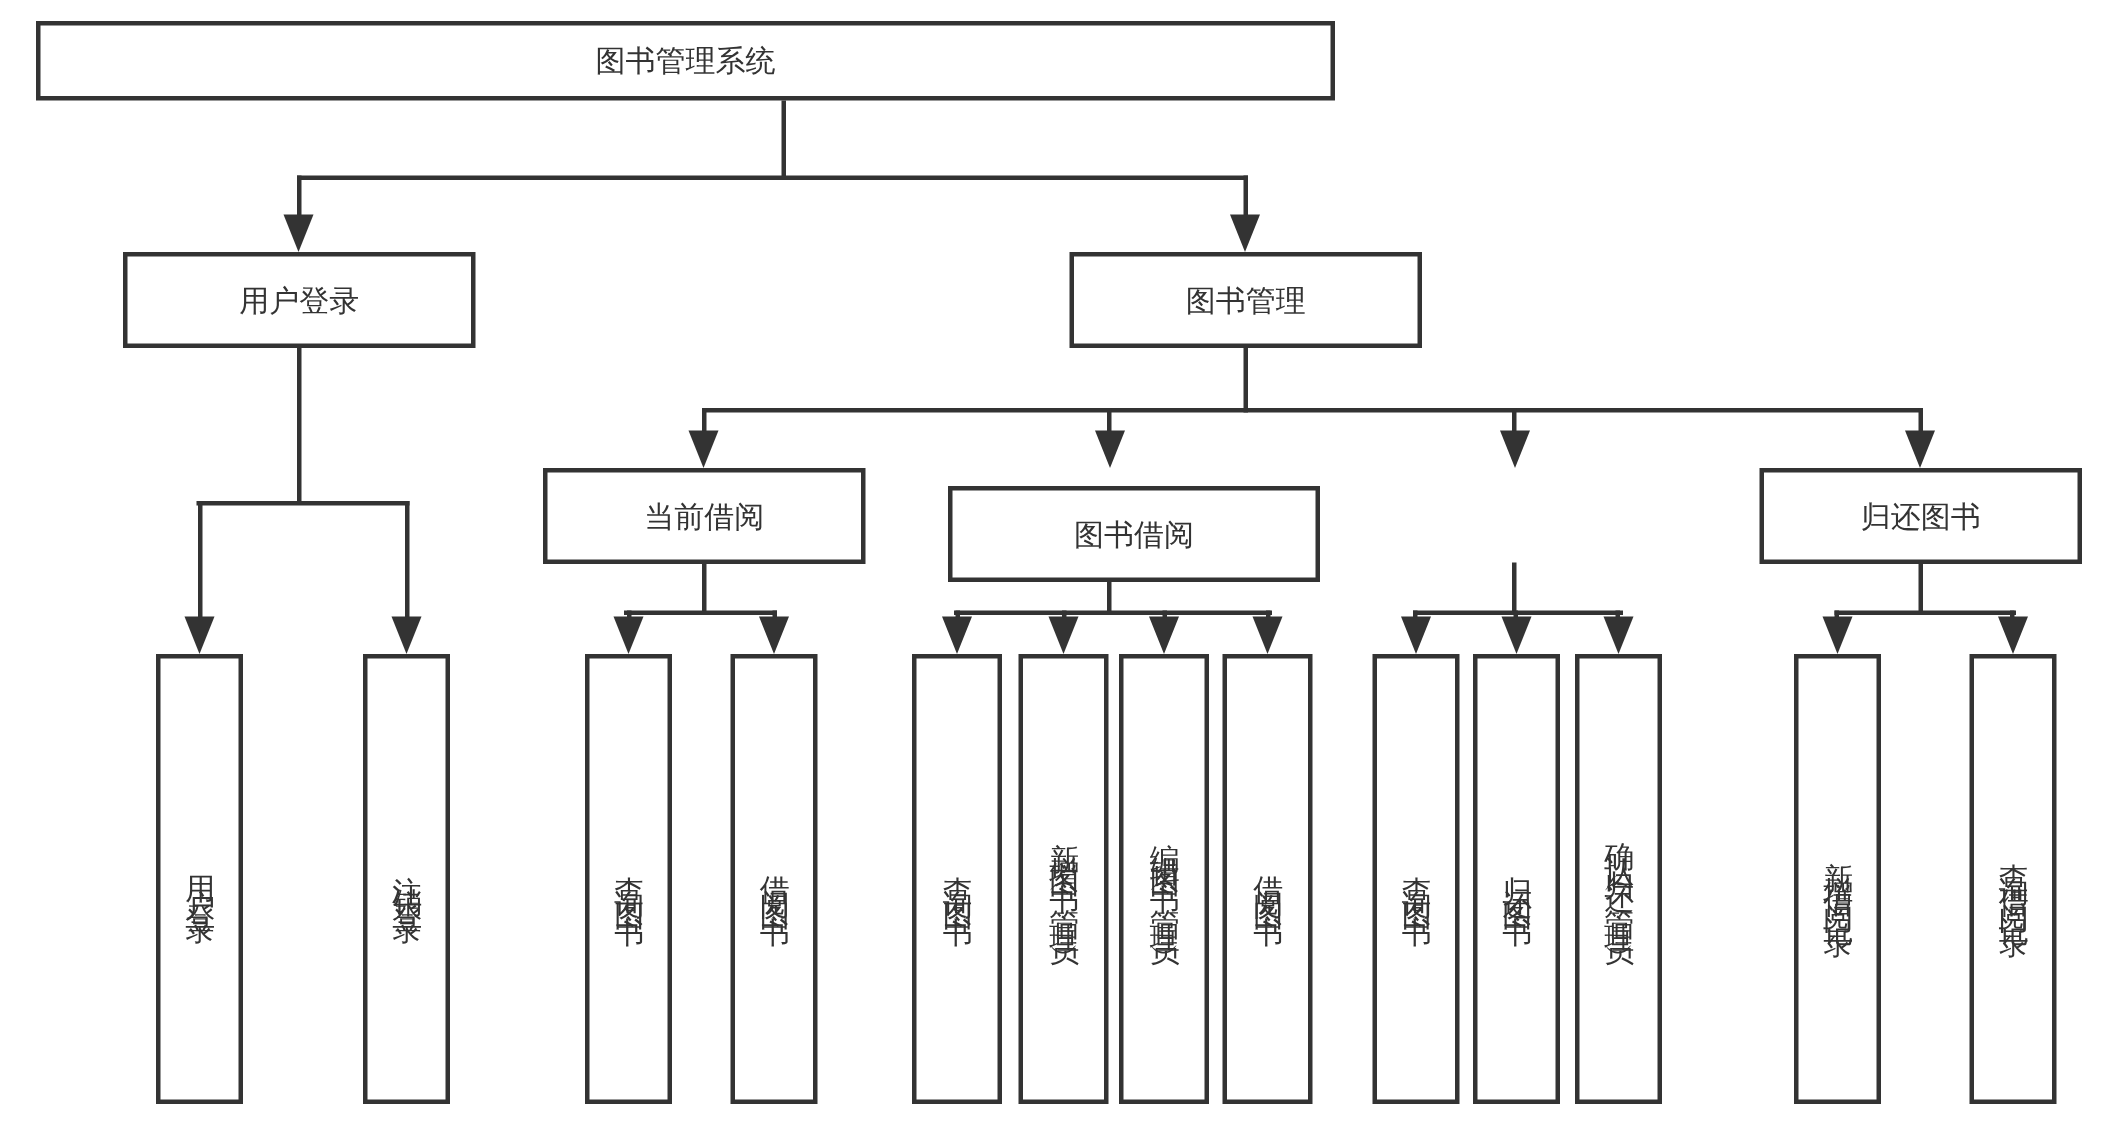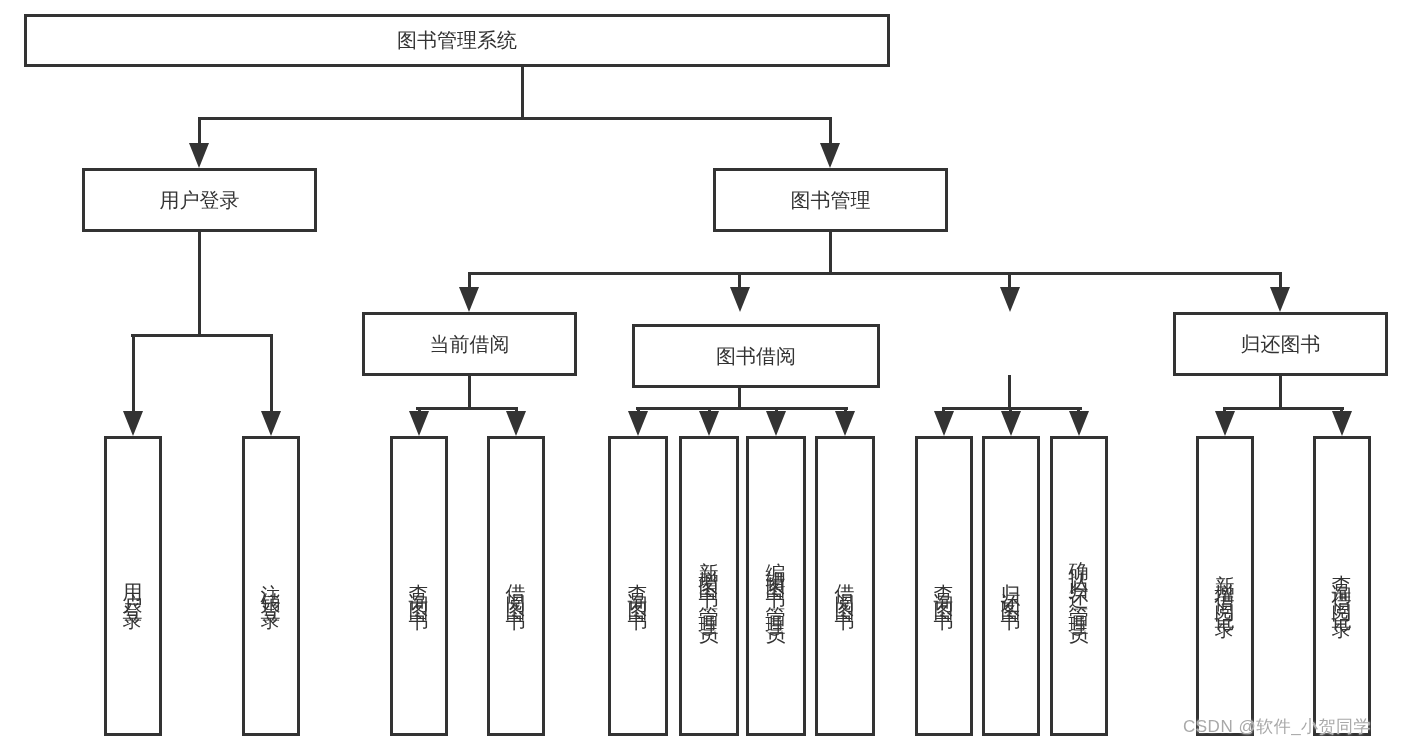--- a/index.html
+++ b/index.html
@@ -194,15 +194,14 @@
     <span class="vtext">确认归还（管理员）</span>
   </div>
 
   <div class="box leaf" style="left:1196px;">
     <span class="vtext">新增借阅记录</span>
   </div>
   <div class="box leaf" style="left:1313px;">
     <span class="vtext">查询借阅记录</span>
   </div>
 
-  <div class="watermark">CSDN @软件_小贺同学</div>
 
 </div>
 
 </body></html>

